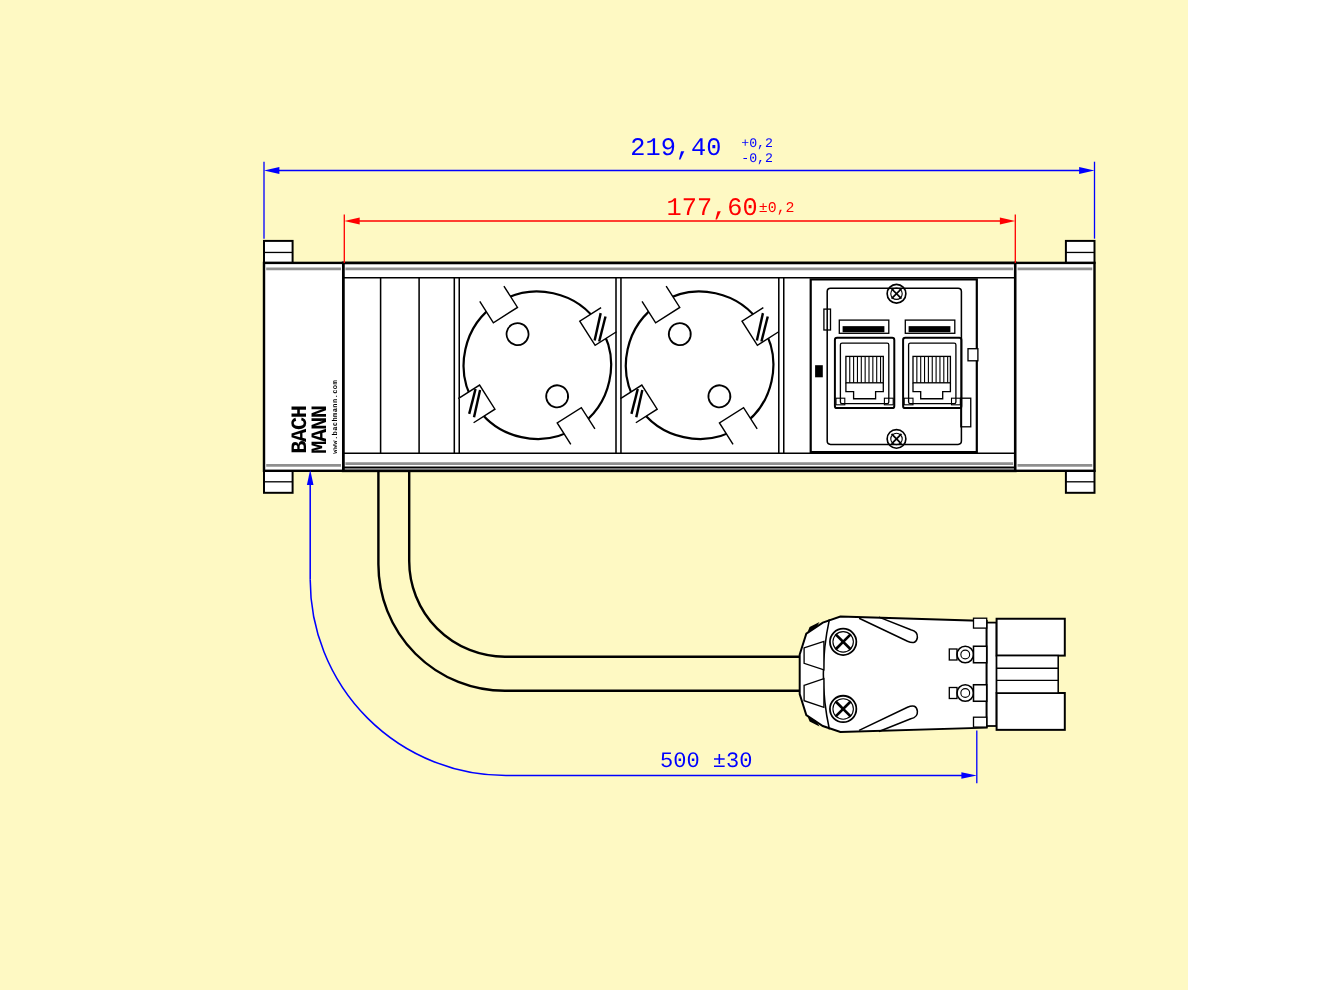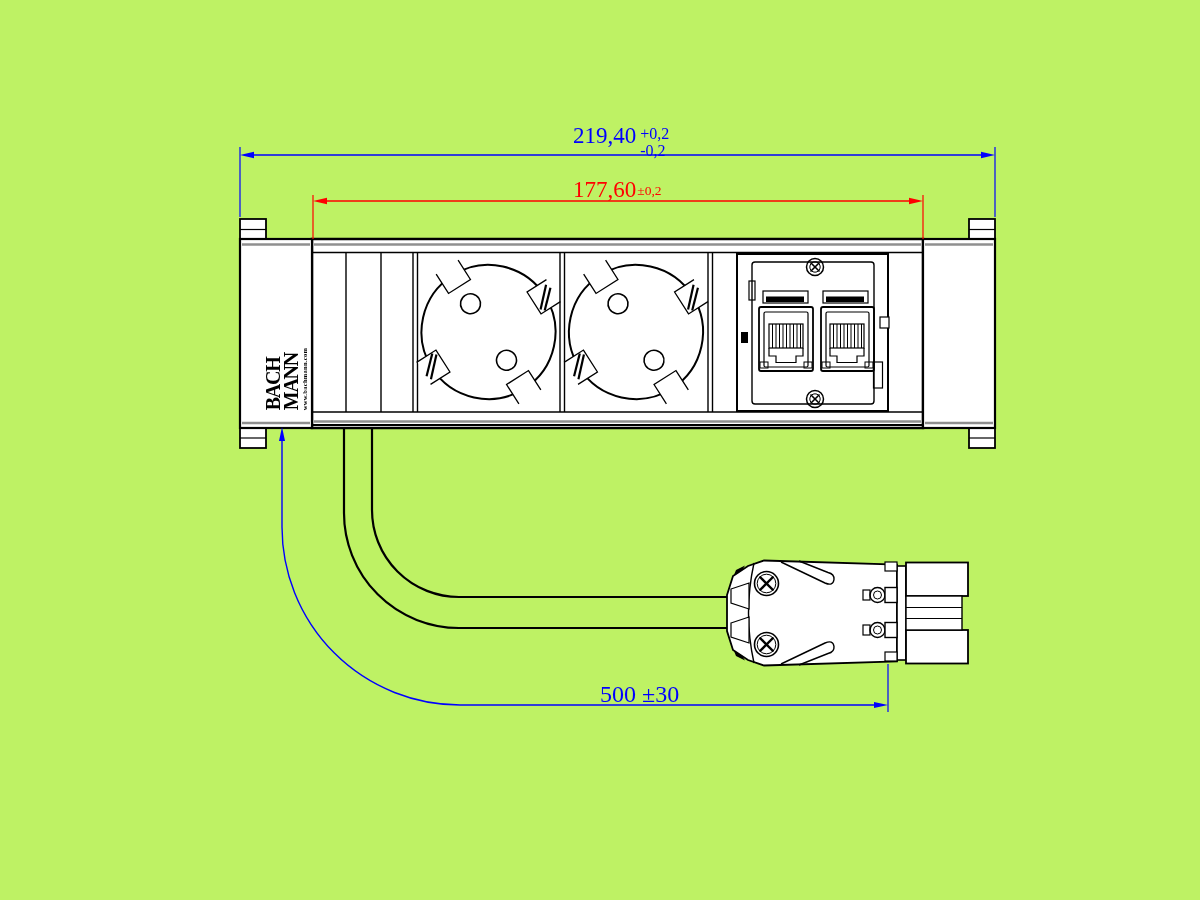--- a/index.html
+++ b/index.html
@@ -1,26 +1,26 @@
 <!DOCTYPE html>
 <html><head>
 <meta charset="utf-8">
 <style>
   html,body{margin:0;padding:0;background:#fff;}
-  #canvas{position:relative;width:1200px;height:900px;background:#bef264;overflow:hidden;
-          font-family:Liberation Serif, serif;}
+  #canvas{position:relative;width:1080px;height:900px;background:#fef9c3;overflow:hidden;
+          font-family:Liberation Mono, monospace;}
   #drawing{position:absolute;left:0;top:0;}
   .dim-text{position:absolute;white-space:nowrap;}
   .dim-main{font-size:23px;line-height:1.0;}
-  .tol-stack{display:inline-flex;flex-direction:column;font-size:16px;line-height:1.08;
-             vertical-align:top;transform:translateY(1px);margin-left:4px;}
+  .tol-stack{display:inline-flex;flex-direction:column;font-size:12px;line-height:1.08;
+             vertical-align:top;transform:translateY(1px);margin-left:18px;}
   .tol-inline{font-size:13.5px;vertical-align:2.5px;margin-left:1px;}
   .dim-blue{color:#0000ff;}
   .dim-red{color:#ff0000;}
-  .dim-cable{font-size:24px;color:#0000ff;}
+  .dim-cable{font-size:20px;color:#0000ff;}
   .brand{position:absolute;left:287px;top:379px;transform:translate(-50%,-50%) rotate(-90deg);
          color:#000;text-align:left;}
   .brand-big{font-weight:bold;font-size:20px;line-height:0.88;letter-spacing:-1.2px;}
   .brand-url{font-size:6.5px;font-weight:bold;letter-spacing:0.3px;margin-top:1px;}
 </style>
 </head>
 <body>
 
 <div id="canvas">
 
@@ -249,21 +249,21 @@
   </g>
 </svg>
 
 <div class="dim-text dim-blue" style="left:573px;top:124px;">
   <span class="dim-main">219,40</span><span class="tol-stack">
         <span>+0,2</span>
         <span>-0,2</span>
       </span>
 </div>
 
-<div class="dim-text dim-red" style="left:573px;top:178px;">
+<div class="dim-text dim-red" style="left:606px;top:178px;">
   <span class="dim-main">177,60</span><span class="tol-inline">±0,2</span>
 </div>
 
 <div class="dim-text dim-cable" style="left:600px;top:681px;">
   <span>500</span>
   <span>±30</span>
 </div>
 
 <div class="brand">
   <div class="brand-big">BACH</div>

